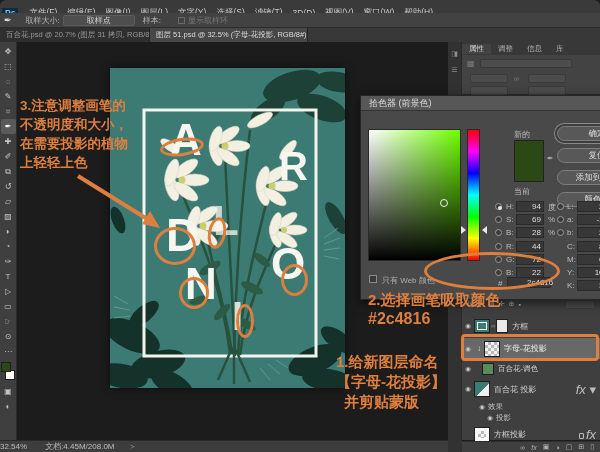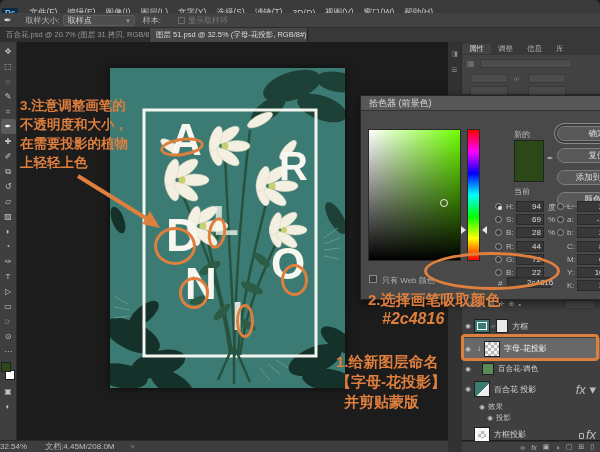--- a/index.html
+++ b/index.html
@@ -109,21 +109,21 @@
     <span class="menu-item">3D(D)</span>
     <span class="menu-item">视图(V)</span>
     <span class="menu-item">窗口(W)</span>
     <span class="menu-item">帮助(H)</span>
     <span class="win-min">—</span>
   </div>
 
   <div class="optionsbar">
     <span class="opt-tool">✒</span>
     <span class="opt-label">取样大小:</span>
-    <span class="opt-dd" style="width:72px;">
+    <span class="opt-dd" style="width:72px;flex-direction:column;">
       <span>取样点</span>
       <span class="car" style="margin-left:auto;">▾</span>
     </span>
     <span class="opt-label">样本:</span>
     <span class="opt-dim">
       <span class="opt-chk"></span>
       <span>显示取样环</span>
     </span>
   </div>
 
@@ -455,21 +455,21 @@
     <span class="vbox w" style="left:216px;top:184px;">37</span>
 
     <span class="wchk"></span>
     <span class="plabel" style="left:21px;top:179px;color:#b0b0b0;">只有 Web 颜色</span>
   </div>
 
   <div class="oe" style="left:424px;top:252px;width:136px;height:38px;border-width:3.5px;z-index:31;"></div>
 
   <div class="note" style="left:368px;top:291px;font-size:15px;z-index:31;">
     <div>2.选择画笔吸取颜色</div>
-    <div style="margin-left:14px;font-size:16px;font-style:italic;">#2c4816</div>
+    <div style="font-size:16px;">#2c4816</div>
   </div>
 
   <div class="note" style="left:336px;top:352px;font-size:15px;line-height:20px;z-index:31;">
     <div>1.给新图层命名</div>
     <div>【字母-花投影】</div>
     <div style="margin-left:8px;">并剪贴蒙版</div>
   </div>
 
   <div class="statusbar">
     <span style="">32.54%</span>

